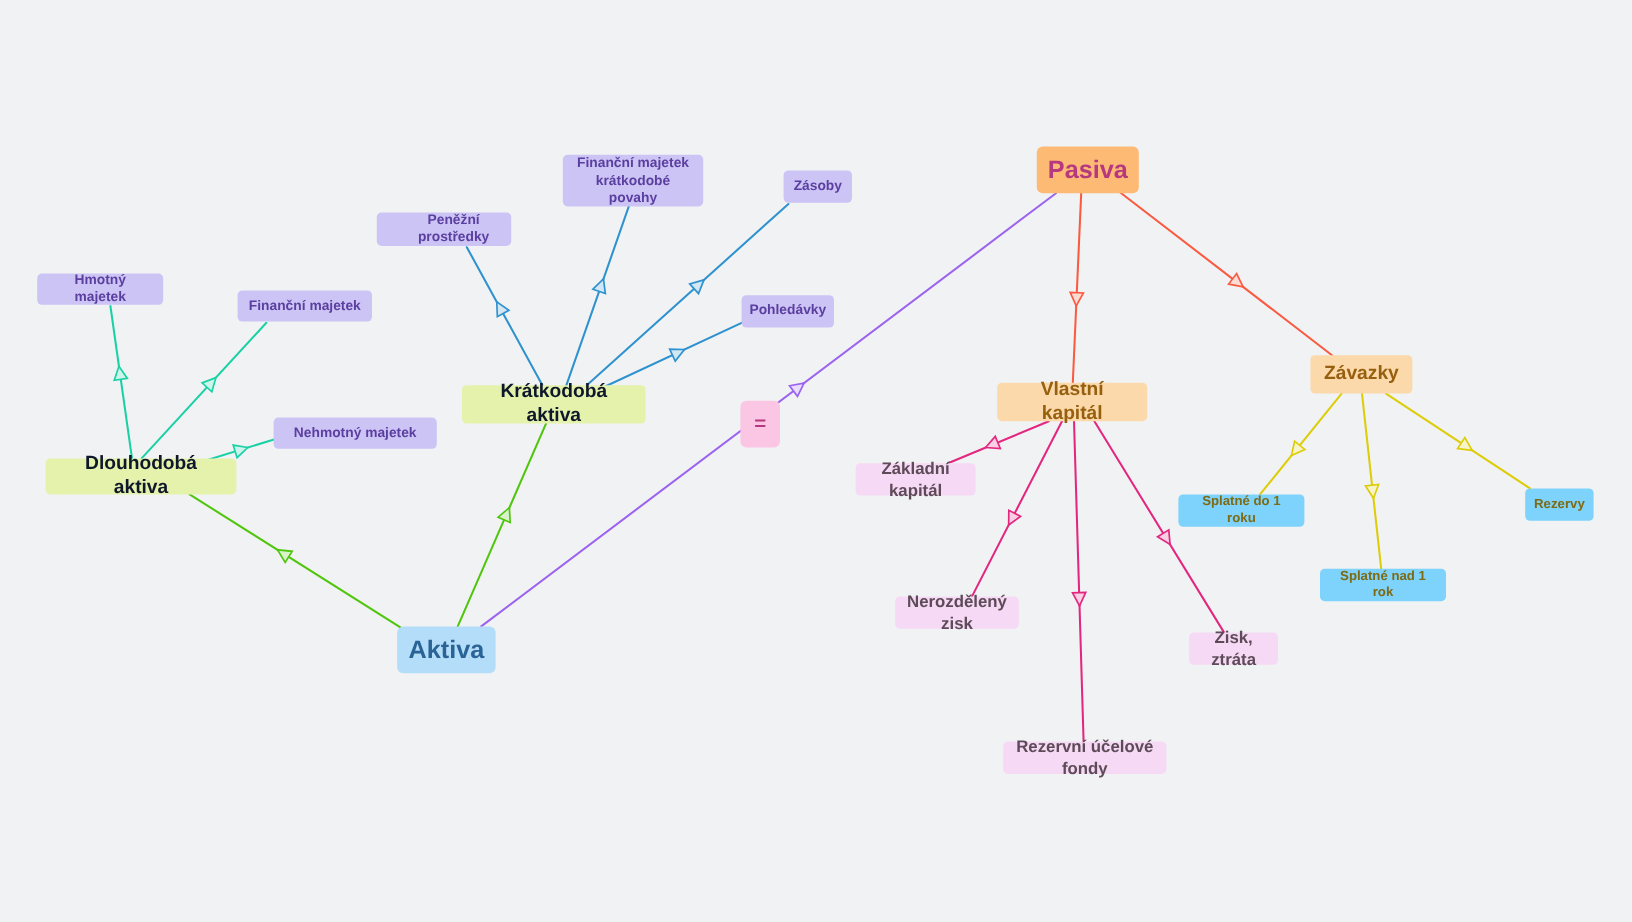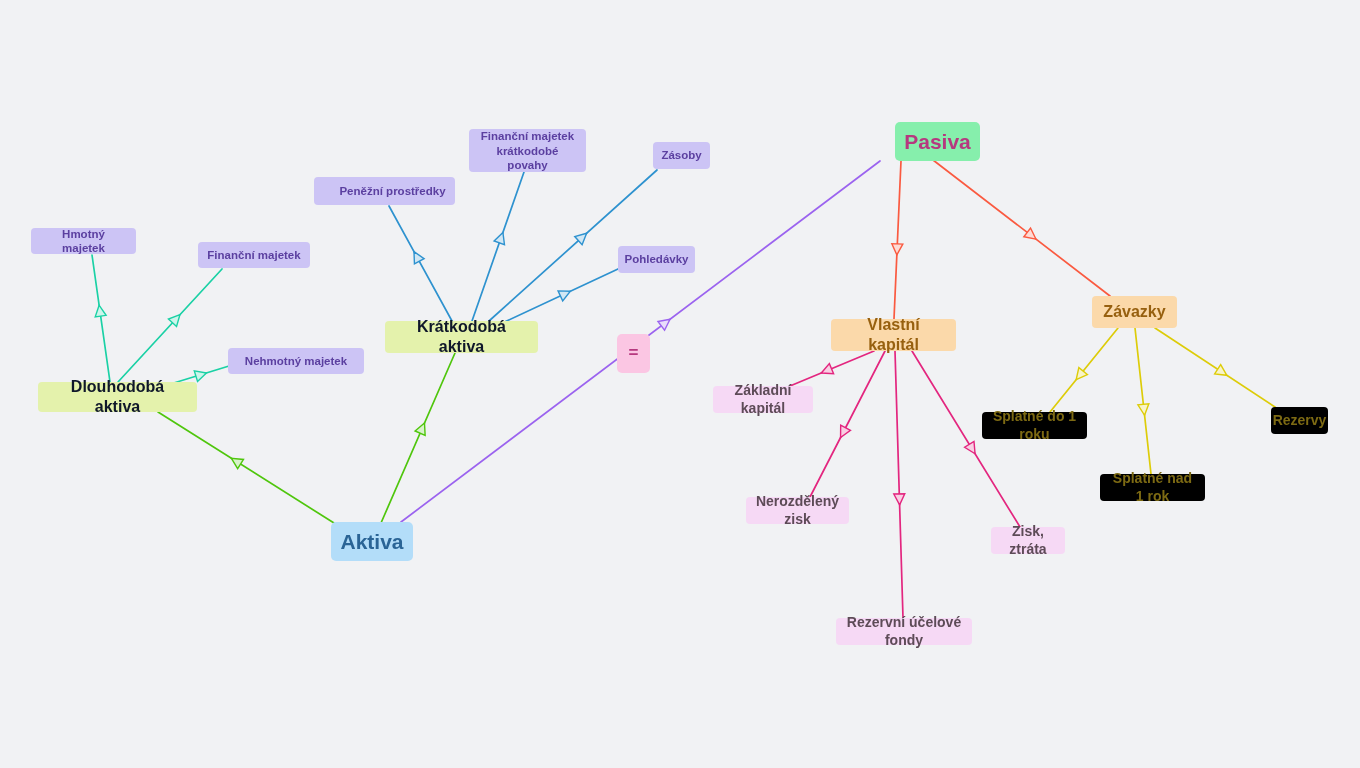--- a/index.html
+++ b/index.html
@@ -43,26 +43,25 @@
   }
   
   .n-root-aktiva {
     background: #b3ddf9;
     color: #2a6496;
     font-weight: bold;
     font-size: 21px;
     border-radius: 5px;
   }
   .n-root-pasiva {
-    background: #86efac;
+    background: #fdba74;
     color: #b6387f;
     font-weight: bold;
     font-size: 21px;
     border-radius: 5px;
-    margin-left: 31px;
   }
   .n-branch-green {
     background: #e4f2ac;
     color: #0f172a;
     font-weight: bold;
     font-size: 16px;
   }
   .n-branch-orange {
     background: #fbd9aa;
     color: #97600f;
@@ -75,24 +74,24 @@
     font-weight: bold;
     font-size: 11.5px;
   }
   .n-leaf-pinklight {
     background: #f6d9f5;
     color: #5d4b57;
     font-weight: bold;
     font-size: 14px;
   }
   .n-leaf-yellow {
-    background: #000000;
+    background: #7dd3fc;
     color: #7d6a13;
     font-weight: bold;
-    font-size: 14px;
+    font-size: 11px;
   }
   .n-equals {
     background: #fbc6e3;
     color: #b6387f;
     font-weight: bold;
     font-size: 17px;
     border-radius: 5px;
     letter-spacing: 0;
   }
 </style>
@@ -182,21 +181,21 @@
       <div class="node n-root-aktiva" style="left: 331px; top: 522px; width: 82px; height: 39px;">Aktiva</div>
       <div class="node n-root-pasiva" style="left: 864px; top: 122px; width: 85px; height: 39px;">Pasiva</div>
       <div class="node n-equals" style="left: 617px; top: 334px; width: 33px; height: 39px;">=</div>
       <div class="node n-branch-green" style="left: 38px; top: 382px; width: 159px; height: 30px;">Dlouhodobá aktiva</div>
       <div class="node n-branch-green" style="left: 385px; top: 321px; width: 153px; height: 32px;">Krátkodobá aktiva</div>
       <div class="node n-branch-orange" style="left: 831px; top: 319px; width: 125px; height: 32px;">Vlastní kapitál</div>
       <div class="node n-branch-orange" style="left: 1092px; top: 296px; width: 85px; height: 32px;">Závazky</div>
       <div class="node n-leaf-violet" style="left: 31px; top: 228px; width: 105px; height: 26px;">Hmotný majetek</div>
       <div class="node n-leaf-violet" style="left: 198px; top: 242px; width: 112px; height: 26px;">Finanční majetek</div>
       <div class="node n-leaf-violet" style="left: 228px; top: 348px; width: 136px; height: 26px;">Nehmotný majetek</div>
-      <div class="node n-leaf-violet" style="left: 314px; top: 177px; width: 141px; height: 28px; padding-left: 25px;">Peněžní prostředky</div>
+      <div class="node n-leaf-violet" style="left: 314px; top: 177px; width: 112px; height: 28px; padding-left: 25px;">Peněžní prostředky</div>
       <div class="node n-leaf-violet" style="left: 469px; top: 129px; width: 117px; height: 43px;">Finanční majetek
 krátkodobé povahy</div>
       <div class="node n-leaf-violet" style="left: 653px; top: 142px; width: 57px; height: 27px;">Zásoby</div>
       <div class="node n-leaf-violet" style="left: 618px; top: 246px; width: 77px; height: 27px;">Pohledávky</div>
       <div class="node n-leaf-pinklight" style="left: 713px; top: 386px; width: 100px; height: 27px;">Základní kapitál</div>
       <div class="node n-leaf-pinklight" style="left: 746px; top: 497px; width: 103px; height: 27px;">Nerozdělený zisk</div>
       <div class="node n-leaf-pinklight" style="left: 836px; top: 618px; width: 136px; height: 27px;">Rezervní účelové fondy</div>
       <div class="node n-leaf-pinklight" style="left: 991px; top: 527px; width: 74px; height: 27px;">Zisk, ztráta</div>
       <div class="node n-leaf-yellow" style="left: 982px; top: 412px; width: 105px; height: 27px;">Splatné do 1 roku</div>
       <div class="node n-leaf-yellow" style="left: 1100px; top: 474px; width: 105px; height: 27px;">Splatné nad 1 rok</div>

